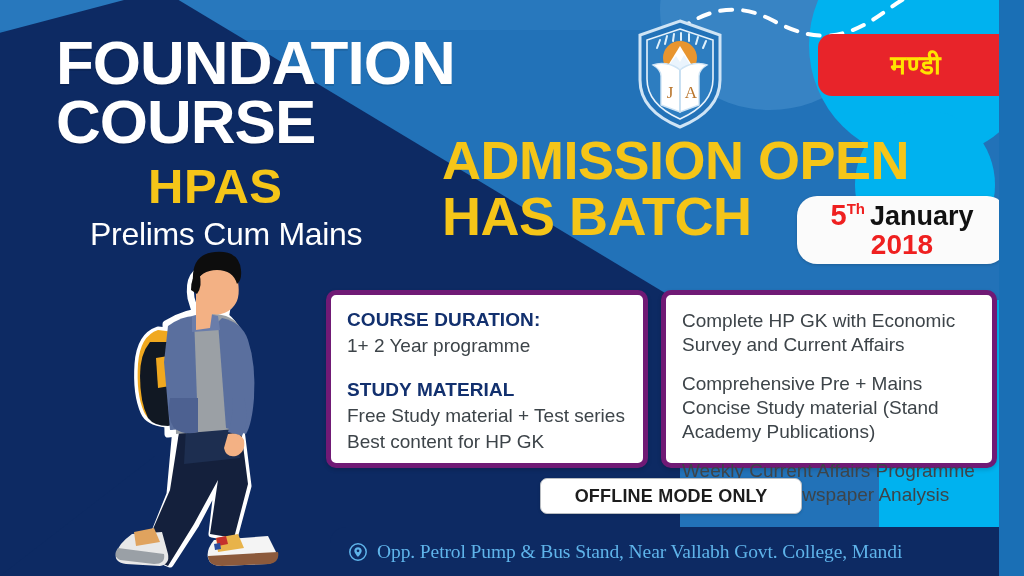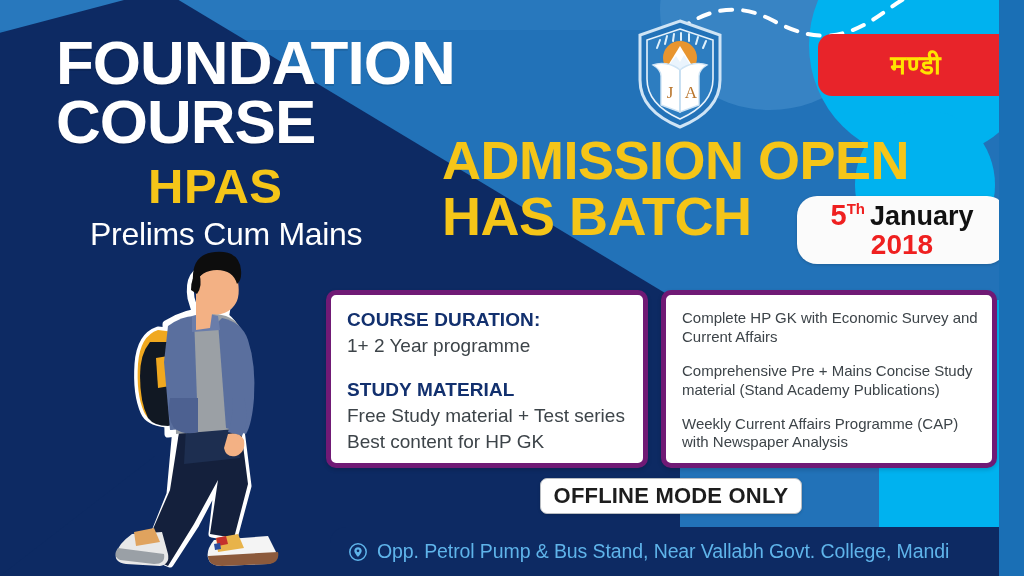--- a/index.html
+++ b/index.html
@@ -91,35 +91,35 @@
   
   .card{
     position:absolute;background:#ffffff;border-radius:10px;
     border:5px solid #701a75;box-shadow:0 2px 4px rgba(0,0,0,.16);
   }
   .card-left{left:326px;top:290px;width:322px;height:178px;padding:14px 16px 0 16px;box-sizing:border-box;}
   .card-right{left:661px;top:290px;width:336px;height:178px;padding:14px 14px 0 16px;box-sizing:border-box;}
   .c-head{color:#12306e;font-weight:800;font-size:19px;letter-spacing:.1px;margin:0;}
   .c-text{color:#3d4449;font-size:19px;margin:4px 0 0 0;font-weight:400;}
   .c-gap{height:22px;}
-  .bullet{color:#3d4449;font-size:15px;line-height:1.26;margin:0 0 15px 0;font-weight:400;}
+  .bullet{color:#3d4449;font-size:19px;line-height:1.26;margin:0 0 15px 0;font-weight:400;}
   .bullet:last-child{margin-bottom:12px;}
   
   .offline-badge{
     position:absolute;left:540px;top:478px;width:260px;height:34px;
     background:#ffffff;border-radius:7px;border:1px solid #b9bdc2;
     display:flex;align-items:center;justify-content:center;
     box-shadow:0 1px 3px rgba(0,0,0,.15);
   }
-  .offline-badge span{color:#1d1d1d;font-weight:700;font-size:22px;letter-spacing:.2px;}
+  .offline-badge span{color:#1d1d1d;font-weight:700;font-size:18px;letter-spacing:.2px;}
   
   .address-bar{
     position:absolute;left:330px;top:527px;width:694px;height:49px;
     background:#0d2a63;border-top-left-radius:16px;
-    display:flex;align-items:center;padding-left:18px;box-sizing:border-box;gap:9px;
+    display:flex;align-items:center;padding-left:18px;box-sizing:border-box;gap:9px;font-family:Liberation Serif, serif;
   }
   .address-bar .addr-text{color:#5fb4ea;font-size:19.5px;font-weight:500;letter-spacing:-.1px;white-space:nowrap;}
   .pin-icon{flex:0 0 auto;display:block;}
   
   .student{position:absolute;left:96px;top:238px;width:210px;height:338px;}
 </style>
 </head>
 <body>
 
 <div id="banner">

